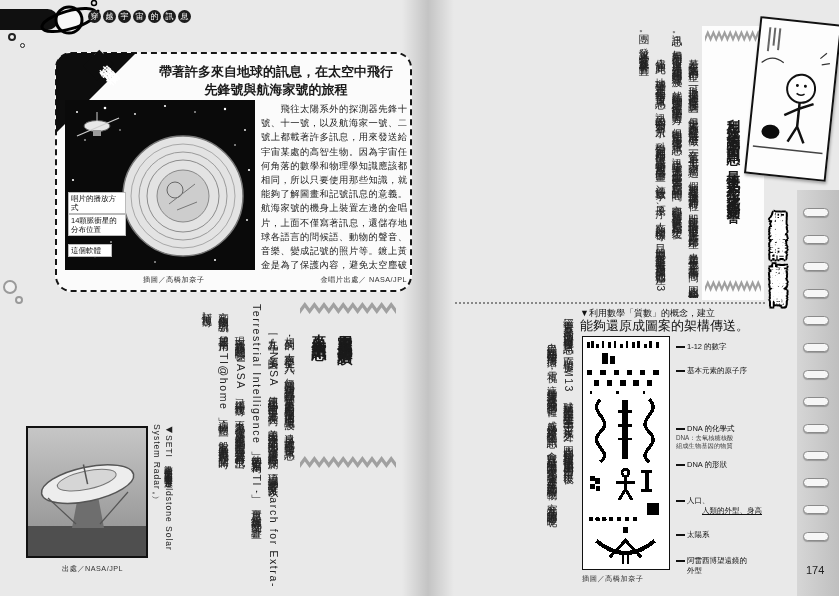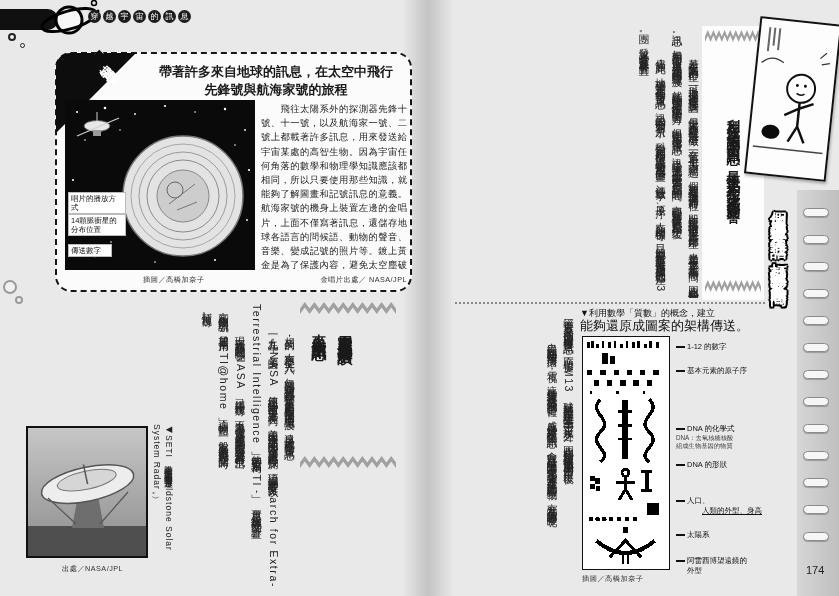--- a/index.html
+++ b/index.html
@@ -103,21 +103,21 @@
           <circle cx="118" cy="96" r="44" fill="none" stroke="#9a9a9a" stroke-width="1"></circle>
           <circle cx="118" cy="96" r="36" fill="none" stroke="#8c8c8c" stroke-width="1"></circle>
           <circle cx="118" cy="96" r="26" fill="#cdcdcd" stroke="#888" stroke-width="1"></circle>
           <circle cx="110" cy="90" r="8" fill="none" stroke="#666" stroke-width="1"></circle>
           <line x1="104" y1="104" x2="130" y2="84" stroke="#777" stroke-width="1"></line>
           <line x1="112" y1="110" x2="132" y2="102" stroke="#777" stroke-width="1"></line>
         </g>
       </svg>
       <div class="chip" style="left:3px;top:92px;">唱片的播放方式</div>
       <div class="chip" style="left:3px;top:114px;">14顆脈衝星的分布位置</div>
-      <div class="chip" style="left:3px;top:144px;width:44px;">傳送數字</div>
+      <div class="chip" style="left:3px;top:144px;width:44px;">這個軟體</div>
     </div>
 
     <div class="abs hbody" style="left:204px;top:48px;width:146px;height:168px;overflow:hidden;">　　飛往太陽系外的探測器先鋒十號、十一號，以及航海家一號、二號上都載著許多訊息，用來發送給宇宙某處的高智生物。因為宇宙任何角落的數學和物理學知識應該都相同，所以只要使用那些知識，就能夠了解圖畫和記號訊息的意義。航海家號的機身上裝置左邊的金唱片，上面不僅寫著訊息，還儲存地球各語言的問候語、動物的聲音、音樂、變成記號的照片等。鍍上黃金是為了保護內容，避免太空塵破壞，因此也稱之為「金唱片」。</div>
 
     <div class="abs" style="left:86px;top:221px;width:264px;display:flex;justify-content:space-between;">
       <span class="credit">插圖／高橋加奈子</span>
       <span class="credit">金唱片出處／ NASA/JPL</span>
     </div>
   </div>
 

